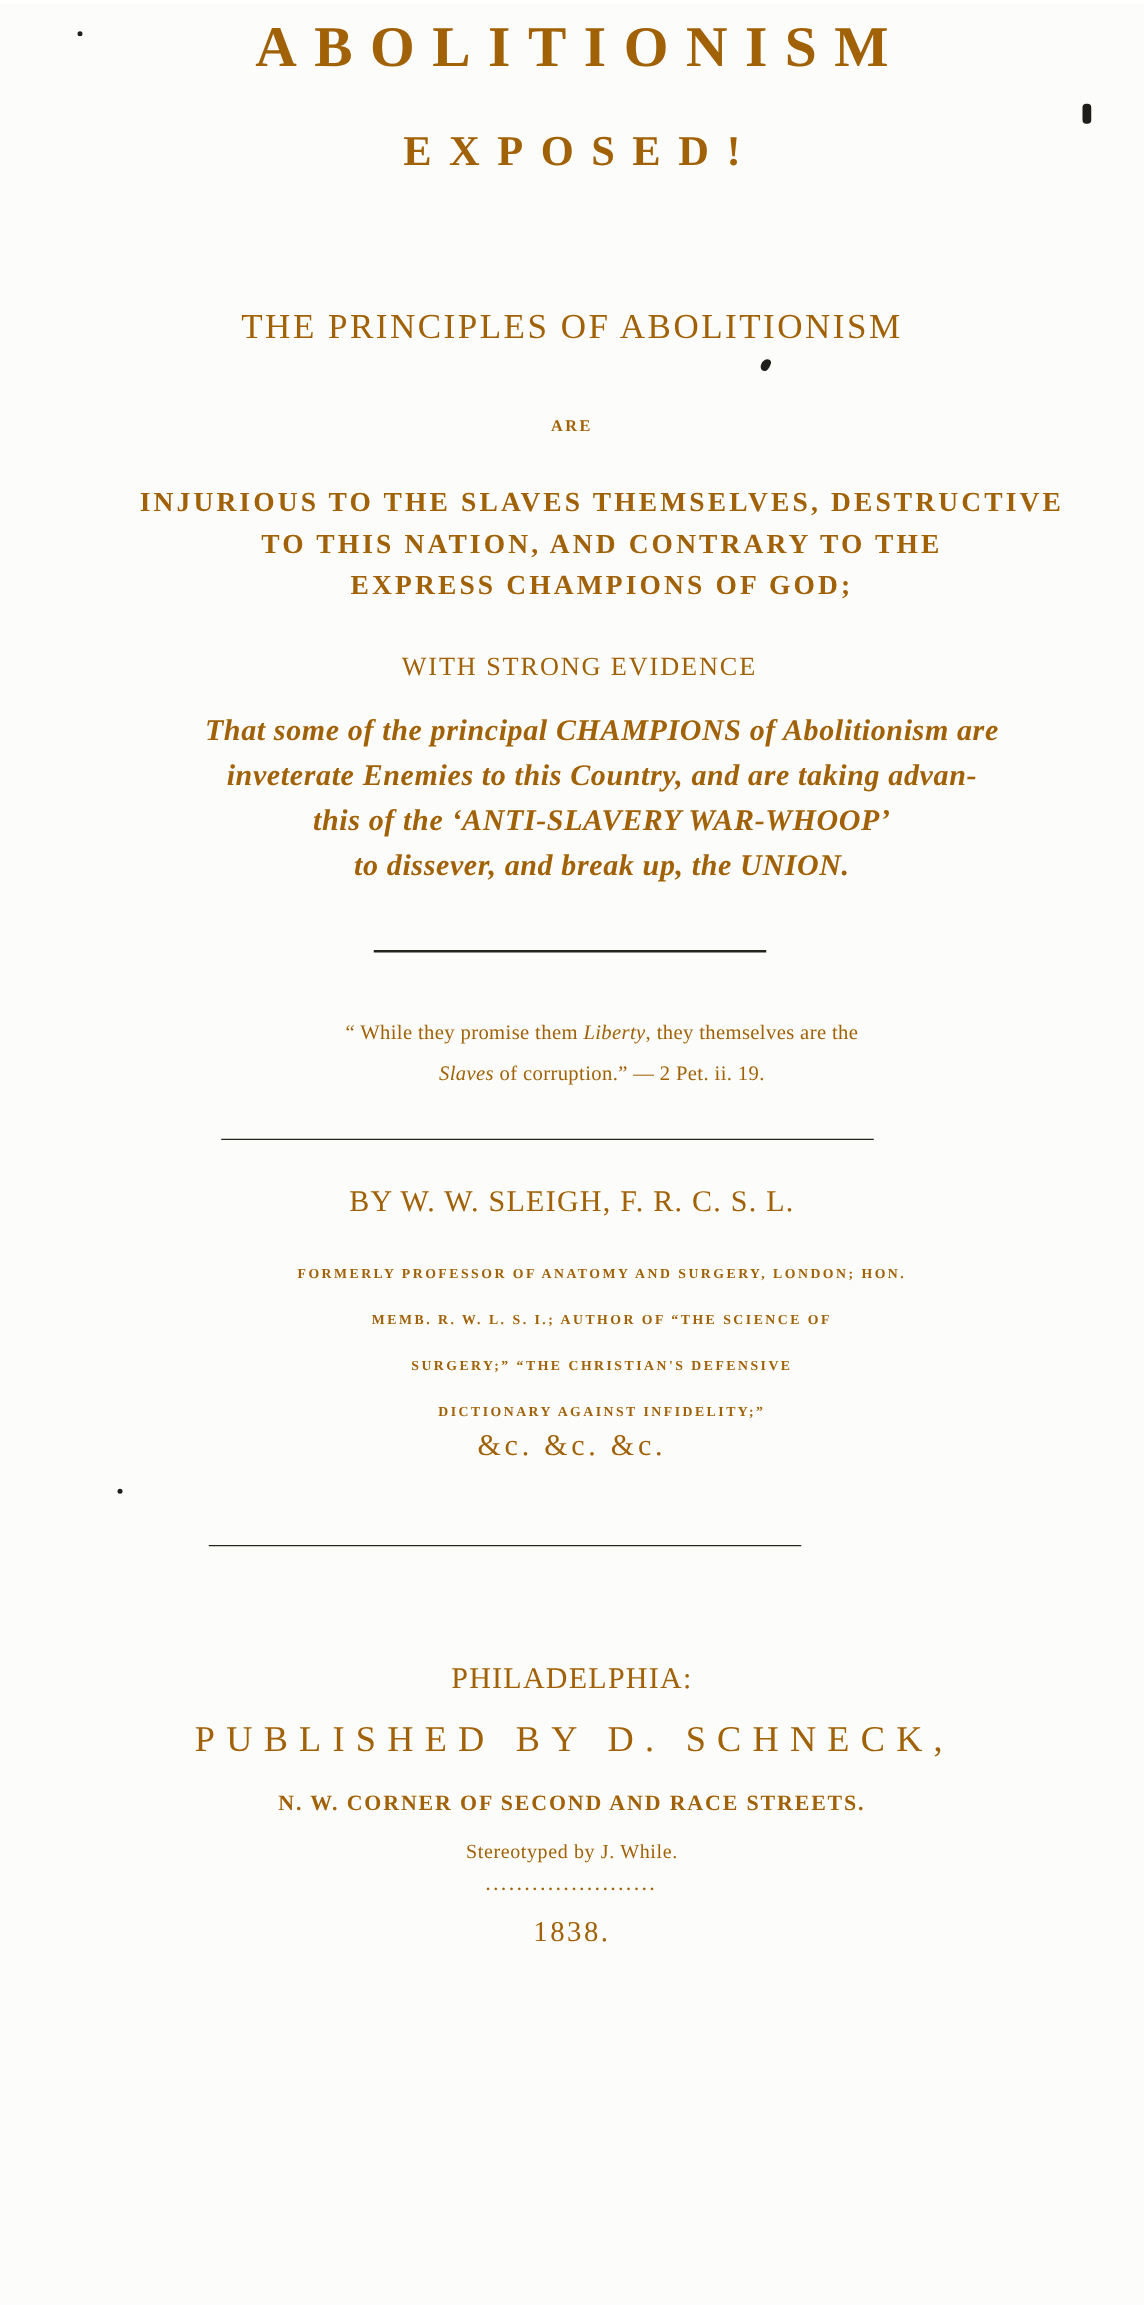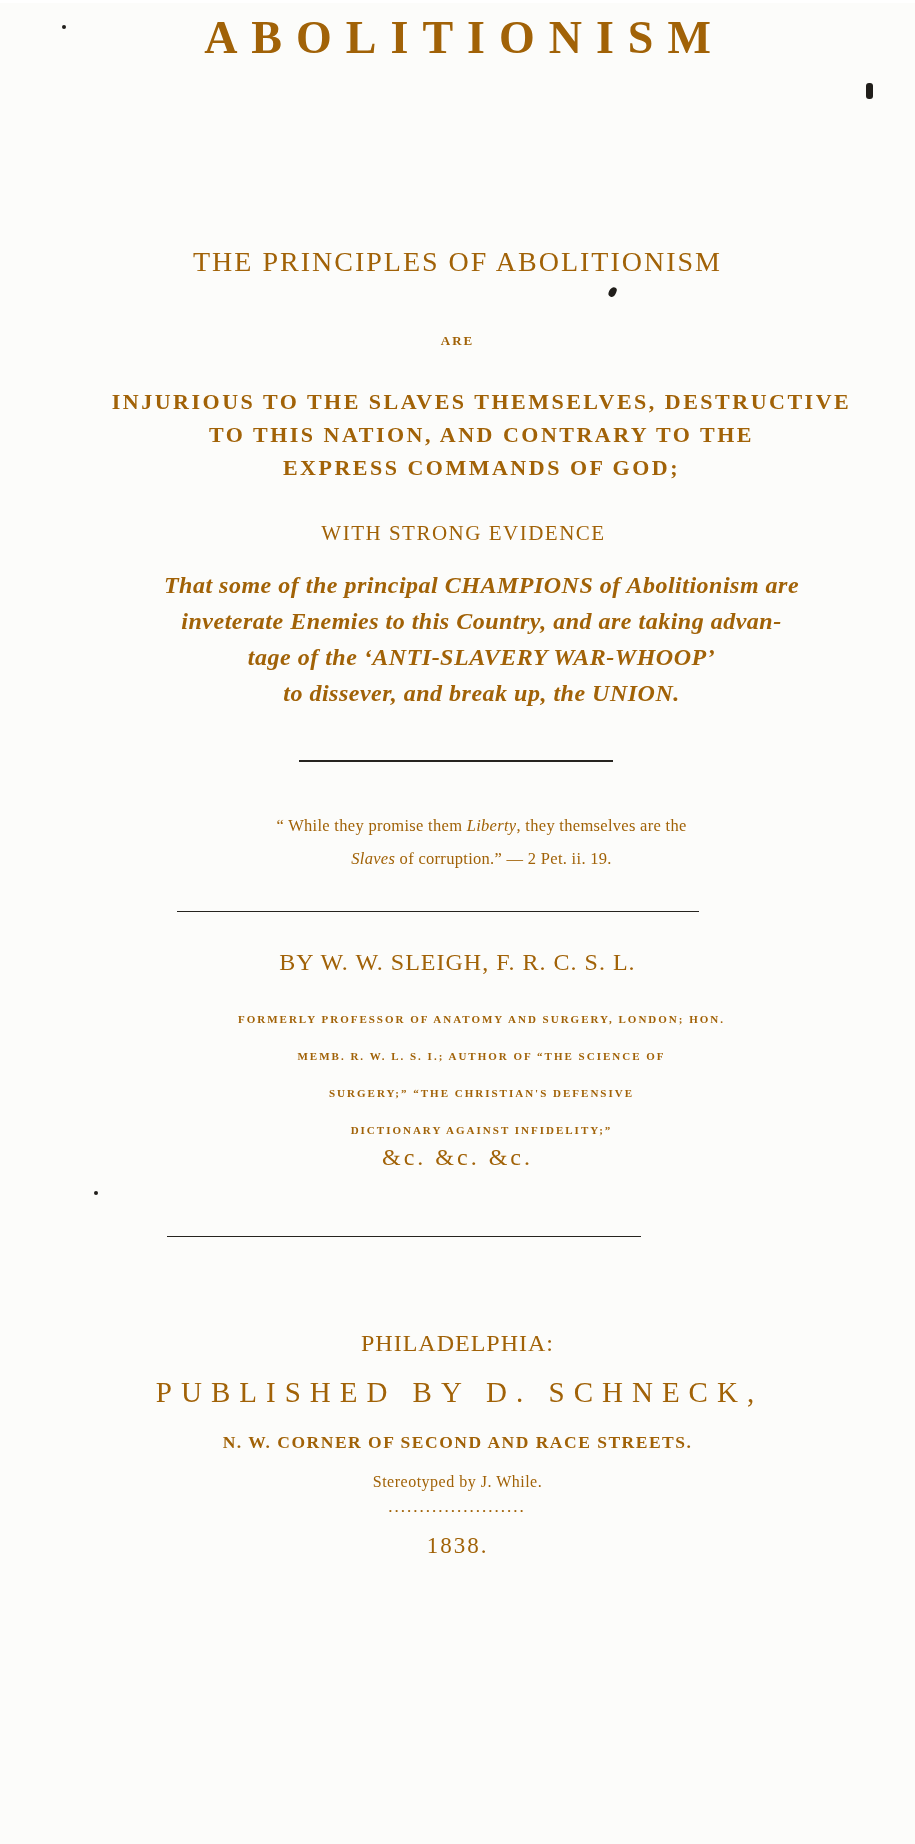--- a/index.html
+++ b/index.html
@@ -57,36 +57,37 @@
 <body>
 
 <div class="page">
 
   <div class="speck speck-a"></div>
   <div class="speck speck-b"></div>
   <div class="speck speck-c"></div>
   <div class="speck speck-d"></div>
 
   <h1 class="line t-main">ABOLITIONISM</h1>
+  <h2 class="line t-sub">EXPOSED!</h2>
 
   <div class="line principles">THE PRINCIPLES OF ABOLITIONISM</div>
   <div class="line are">ARE</div>
 
   <div class="line claim">
     <div class="ln">INJURIOUS TO THE SLAVES THEMSELVES, DESTRUCTIVE</div>
     <div class="ln">TO THIS NATION, AND CONTRARY TO THE</div>
-    <div class="ln">EXPRESS COMMANDS OF GOD;</div>
+    <div class="ln">EXPRESS CHAMPIONS OF GOD;</div>
   </div>
 
   <div class="line evidence">WITH STRONG EVIDENCE</div>
 
   <div class="line subtitle">
     <div class="ln">That some of the principal CHAMPIONS of Abolitionism are</div>
     <div class="ln">inveterate Enemies to this Country, and are taking advan-</div>
-    <div class="ln">tage of the ‘ANTI-SLAVERY WAR-WHOOP’</div>
+    <div class="ln">this of the ‘ANTI-SLAVERY WAR-WHOOP’</div>
     <div class="ln">to dissever, and break up, the UNION.</div>
   </div>
 
   <div class="rule rule-1"></div>
 
   <div class="line epigraph">
     <div class="ln"><span>“ While they promise them </span><i>Liberty</i><span>, they themselves are the</span></div>
     <div class="ln"><i>Slaves</i><span> of corruption.” — 2 Pet. ii. 19.</span></div>
   </div>
 

